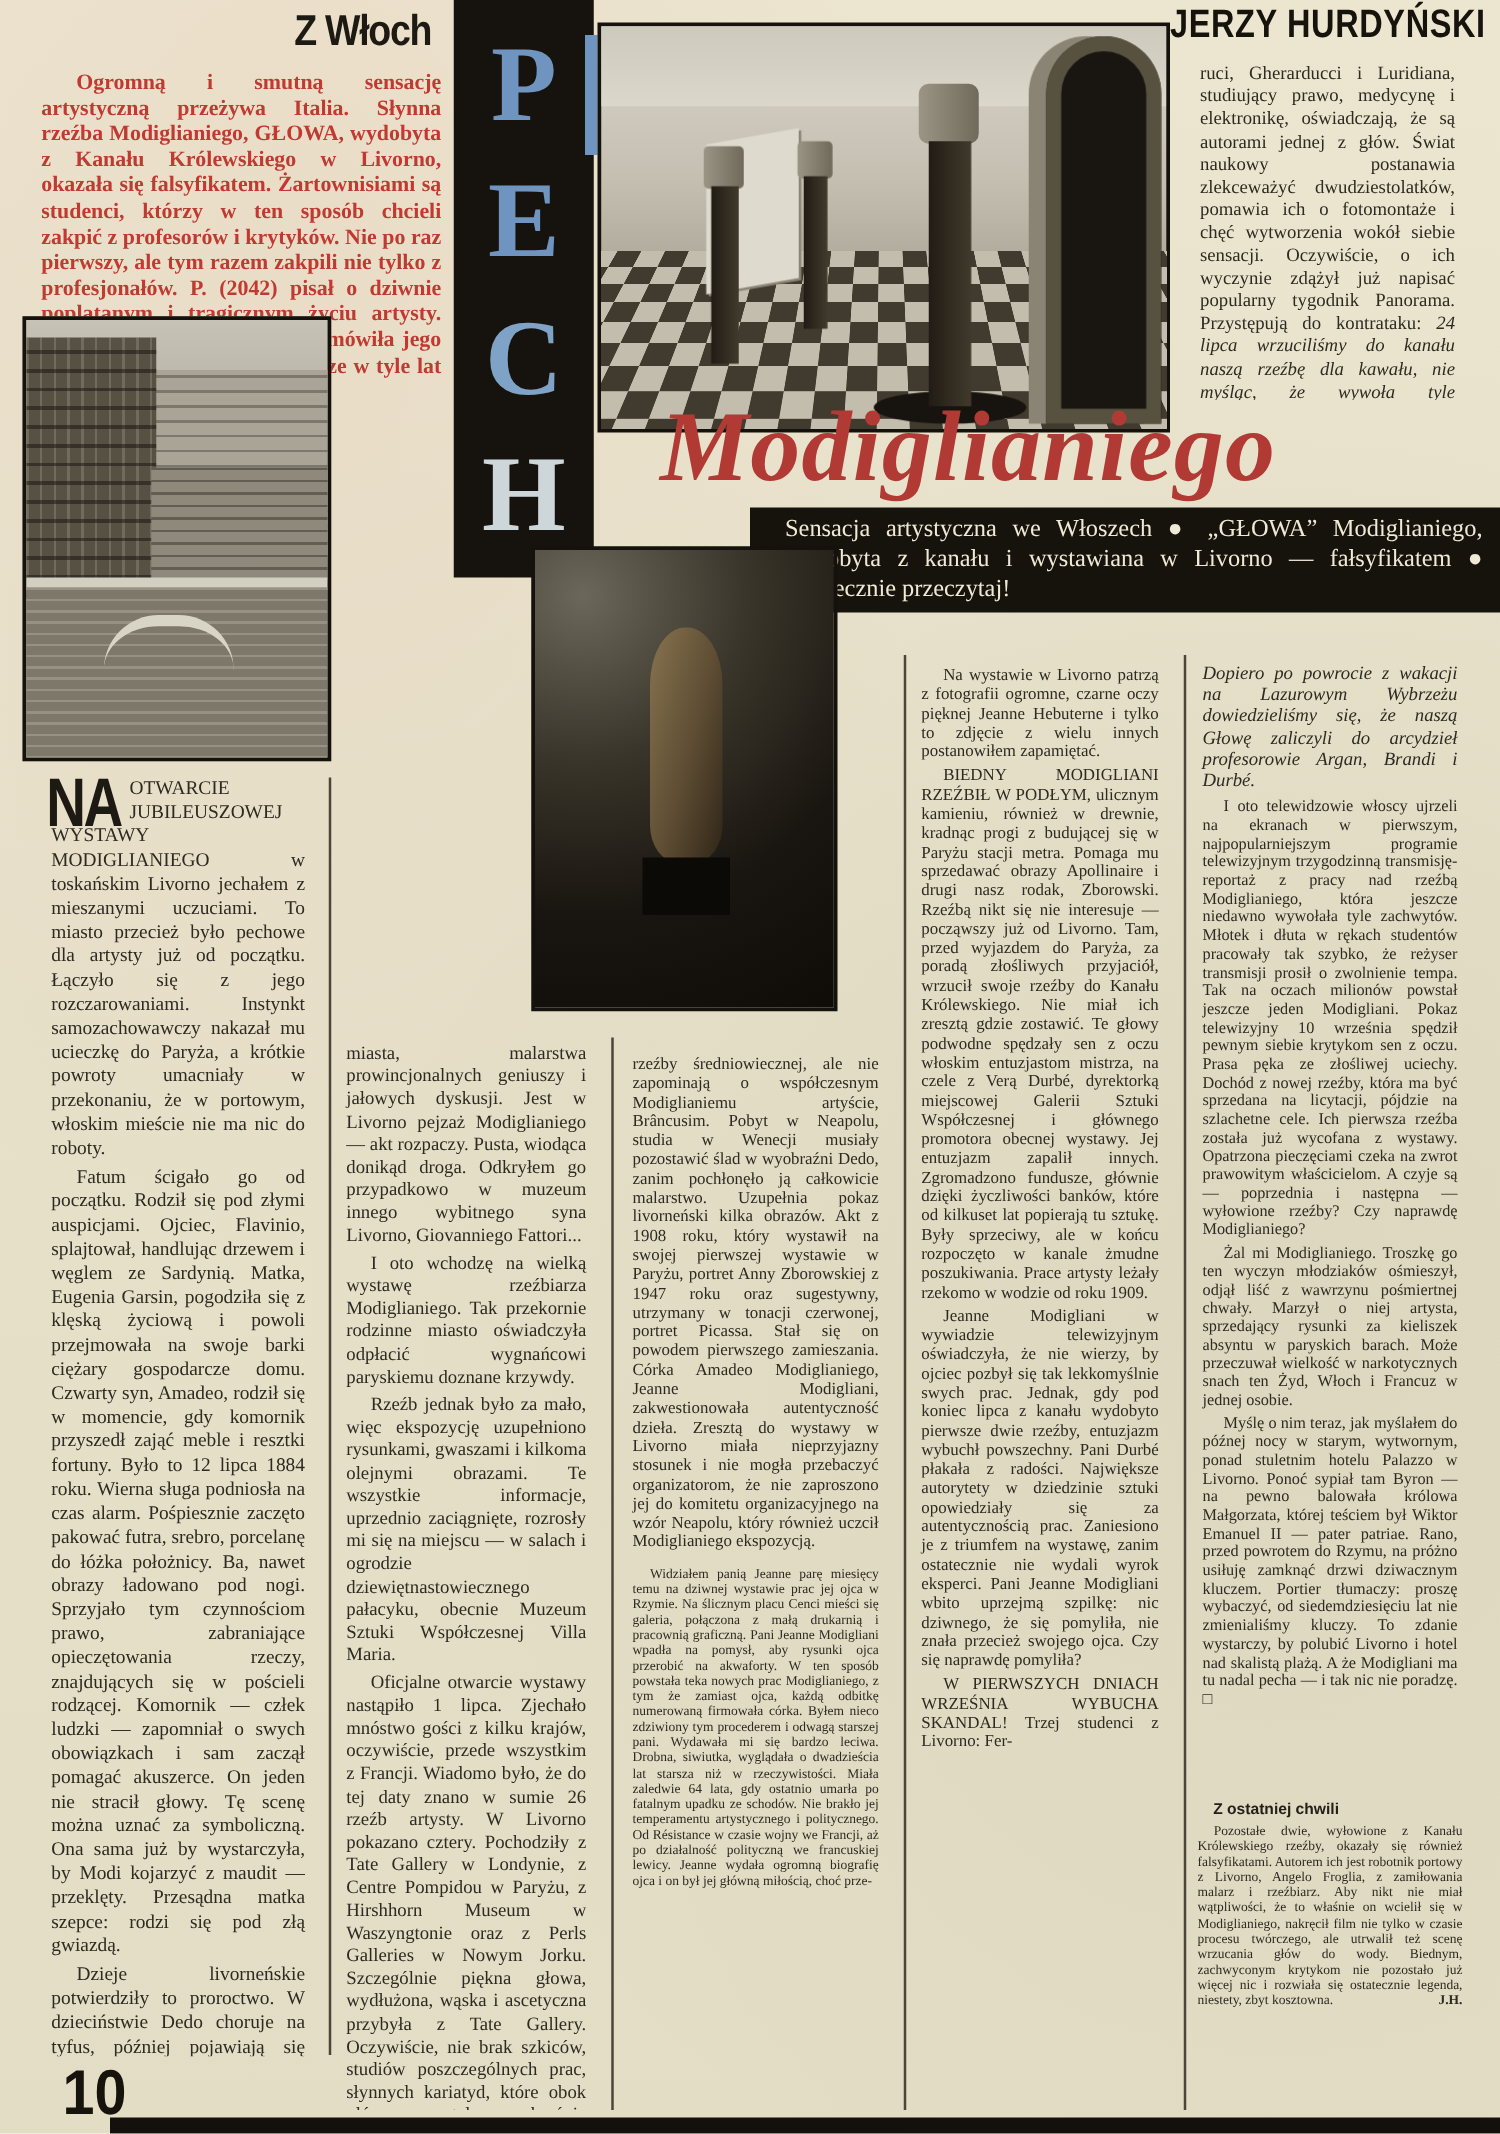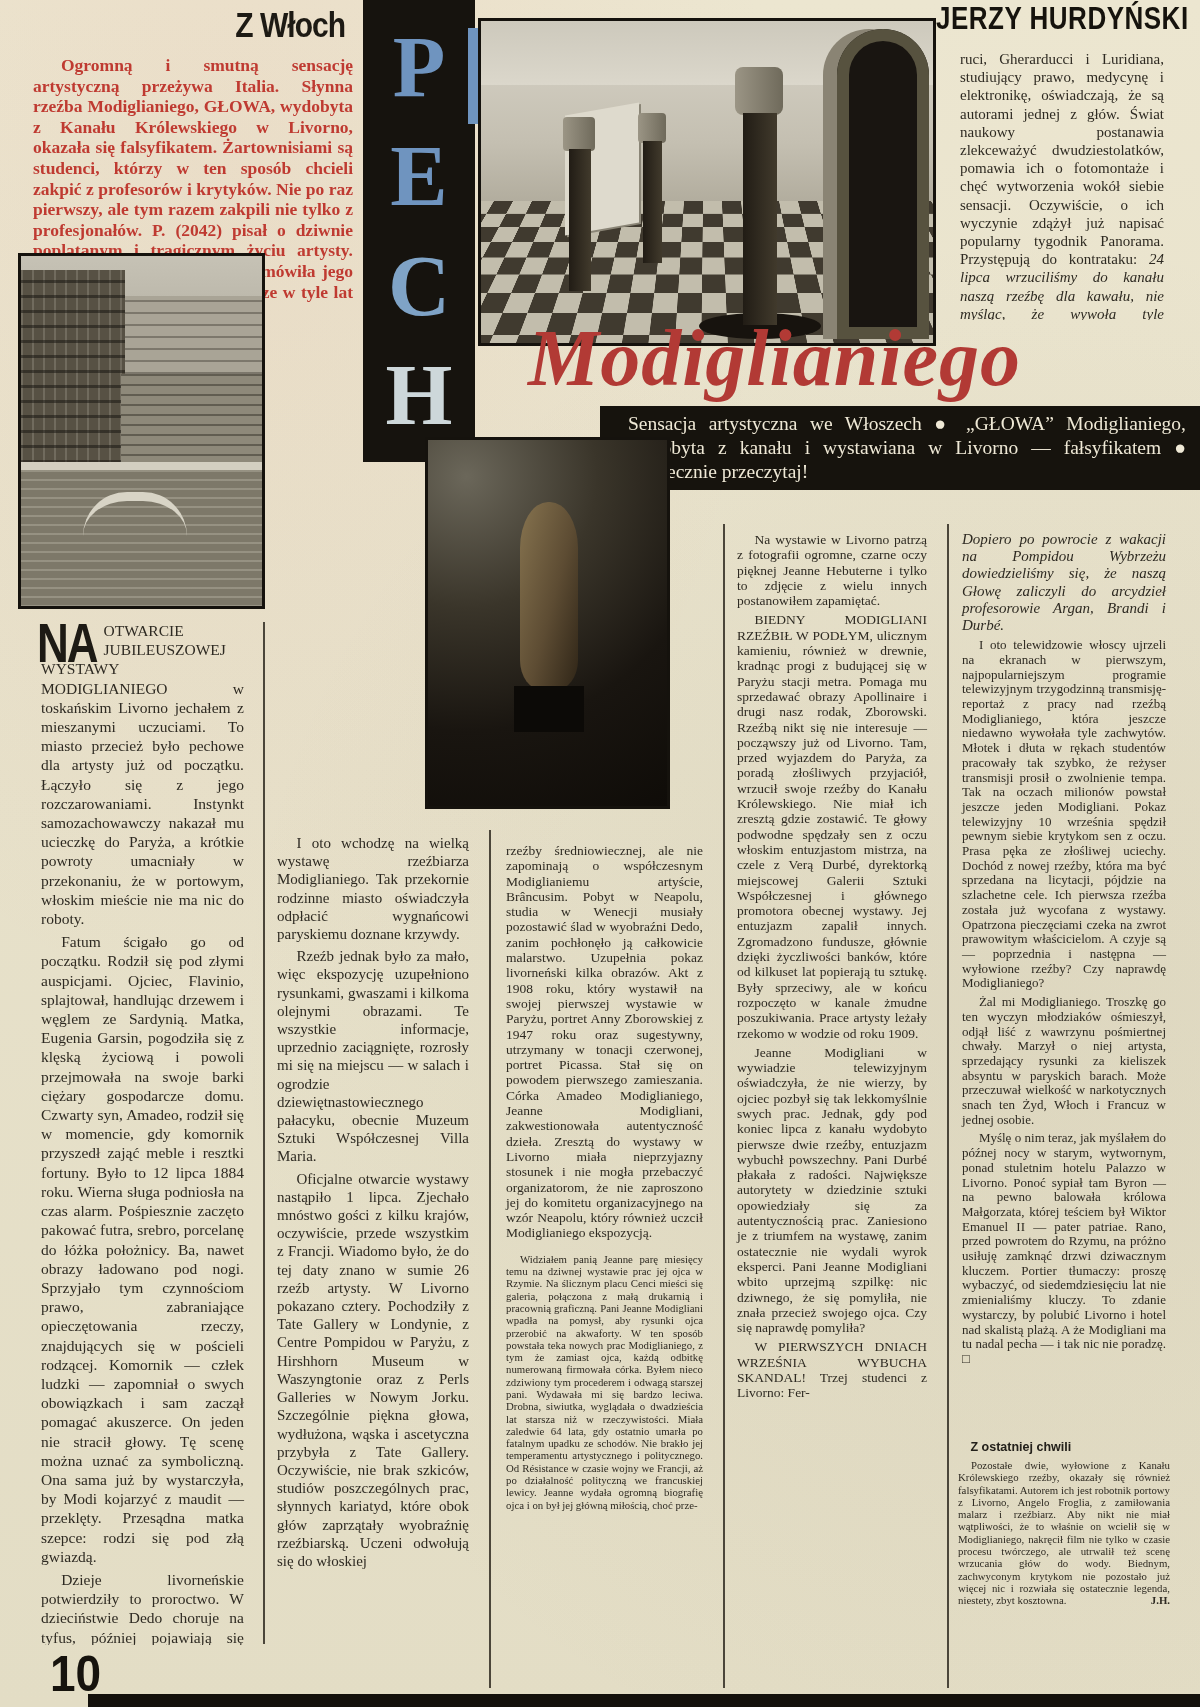--- a/index.html
+++ b/index.html
@@ -172,41 +172,42 @@
 
 
   <div class="colbody big col1">
     <span class="dropcap">NA</span>
     <p class="noindent">OTWARCIE JUBILEUSZOWEJ WYSTAWY MODIGLIANIEGO w toskańskim Livorno jechałem z mieszanymi uczuciami. To miasto przecież było pechowe dla artysty już od początku. Łączyło się z jego rozczarowaniami. Instynkt samozachowawczy nakazał mu ucieczkę do Paryża, a krótkie powroty umacniały w przekonaniu, że w portowym, włoskim mieście nie ma nic do roboty.</p>
     <p>Fatum ścigało go od początku. Rodził się pod złymi auspicjami. Ojciec, Flavinio, splajtował, handlując drzewem i węglem ze Sardynią. Matka, Eugenia Garsin, pogodziła się z klęską życiową i powoli przejmowała na swoje barki ciężary gospodarcze domu. Czwarty syn, Amadeo, rodził się w momencie, gdy komornik przyszedł zająć meble i resztki fortuny. Było to 12 lipca 1884 roku. Wierna sługa podniosła na czas alarm. Pośpiesznie zaczęto pakować futra, srebro, porcelanę do łóżka położnicy. Ba, nawet obrazy ładowano pod nogi. Sprzyjało tym czynnościom prawo, zabraniające opieczętowania rzeczy, znajdujących się w pościeli rodzącej. Komornik — człek ludzki — zapomniał o swych obowiązkach i sam zaczął pomagać akuszerce. On jeden nie stracił głowy. Tę scenę można uznać za symboliczną. Ona sama już by wystarczyła, by Modi kojarzyć z maudit — przeklęty. Przesądna matka szepce: rodzi się pod złą gwiazdą.</p>
     <p>Dzieje livorneńskie potwierdziły to proroctwo. W dzieciństwie Dedo choruje na tyfus, później pojawiają się komplikacje płucne. Rekonwalescencja na Capri, w Neapolu i Rzymie przynosi ocalenie. Studia malarskie u Michelego to już tylko rozczarowania. Ty nie widzisz słońca — krzyczy Micheli. Nienawidzisz pejzaży. Amadeo nienawidził tylko rodzinnego</p>
   </div>
 
   <div class="colbody big2 col2">
+    <p class="noindent">miasta, malarstwa prowincjonalnych geniuszy i jałowych dyskusji. Jest w Livorno pejzaż Modiglianiego — akt rozpaczy. Pusta, wiodąca donikąd droga. Odkryłem go przypadkowo w muzeum innego wybitnego syna Livorno, Giovanniego Fattori...</p>
     <p>I oto wchodzę na wielką wystawę rzeźbiarza Modiglianiego. Tak przekornie rodzinne miasto oświadczyła odpłacić wygnańcowi paryskiemu doznane krzywdy.</p>
     <p>Rzeźb jednak było za mało, więc ekspozycję uzupełniono rysunkami, gwaszami i kilkoma olejnymi obrazami. Te wszystkie informacje, uprzednio zaciągnięte, rozrosły mi się na miejscu — w salach i ogrodzie dziewiętnastowiecznego pałacyku, obecnie Muzeum Sztuki Współczesnej Villa Maria.</p>
     <p>Oficjalne otwarcie wystawy nastąpiło 1 lipca. Zjechało mnóstwo gości z kilku krajów, oczywiście, przede wszystkim z Francji. Wiadomo było, że do tej daty znano w sumie 26 rzeźb artysty. W Livorno pokazano cztery. Pochodziły z Tate Gallery w Londynie, z Centre Pompidou w Paryżu, z Hirshhorn Museum w Waszyngtonie oraz z Perls Galleries w Nowym Jorku. Szczególnie piękna głowa, wydłużona, wąska i ascetyczna przybyła z Tate Gallery. Oczywiście, nie brak szkiców, studiów poszczególnych prac, słynnych kariatyd, które obok głów zaprzątały wyobraźnię rzeźbiarską. Uczeni odwołują się do włoskiej</p>
   </div>
 
   <div class="colbody med col3">
     <p class="noindent">rzeźby średniowiecznej, ale nie zapominają o współczesnym Modiglianiemu artyście, Brâncusim. Pobyt w Neapolu, studia w Wenecji musiały pozostawić ślad w wyobraźni Dedo, zanim pochłonęło ją całkowicie malarstwo. Uzupełnia pokaz livorneński kilka obrazów. Akt z 1908 roku, który wystawił na swojej pierwszej wystawie w Paryżu, portret Anny Zborowskiej z 1947 roku oraz sugestywny, utrzymany w tonacji czerwonej, portret Picassa. Stał się on powodem pierwszego zamieszania. Córka Amadeo Modiglianiego, Jeanne Modigliani, zakwestionowała autentyczność dzieła. Zresztą do wystawy w Livorno miała nieprzyjazny stosunek i nie mogła przebaczyć organizatorom, że nie zaproszono jej do komitetu organizacyjnego na wzór Neapolu, który również uczcił Modiglianiego ekspozycją.</p>
     <div class="gap"></div>
     <p class="xs">Widziałem panią Jeanne parę miesięcy temu na dziwnej wystawie prac jej ojca w Rzymie. Na ślicznym placu Cenci mieści się galeria, połączona z małą drukarnią i pracownią graficzną. Pani Jeanne Modigliani wpadła na pomysł, aby rysunki ojca przerobić na akwaforty. W ten sposób powstała teka nowych prac Modiglianiego, z tym że zamiast ojca, każdą odbitkę numerowaną firmowała córka. Byłem nieco zdziwiony tym procederem i odwagą starszej pani. Wydawała mi się bardzo leciwa. Drobna, siwiutka, wyglądała o dwadzieścia lat starsza niż w rzeczywistości. Miała zaledwie 64 lata, gdy ostatnio umarła po fatalnym upadku ze schodów. Nie brakło jej temperamentu artystycznego i politycznego. Od Résistance w czasie wojny we Francji, aż po działalność polityczną we francuskiej lewicy. Jeanne wydała ogromną biografię ojca i on był jej główną miłością, choć prze-</p>
   </div>
 
   <div class="colbody med col4">
     <div class="gap"></div>
     <p>Na wystawie w Livorno patrzą z fotografii ogromne, czarne oczy pięknej Jeanne Hebuterne i tylko to zdjęcie z wielu innych postanowiłem zapamiętać.</p>
     <p>BIEDNY MODIGLIANI RZEŹBIŁ W PODŁYM, ulicznym kamieniu, również w drewnie, kradnąc progi z budującej się w Paryżu stacji metra. Pomaga mu sprzedawać obrazy Apollinaire i drugi nasz rodak, Zborowski. Rzeźbą nikt się nie interesuje — począwszy już od Livorno. Tam, przed wyjazdem do Paryża, za poradą złośliwych przyjaciół, wrzucił swoje rzeźby do Kanału Królewskiego. Nie miał ich zresztą gdzie zostawić. Te głowy podwodne spędzały sen z oczu włoskim entuzjastom mistrza, na czele z Verą Durbé, dyrektorką miejscowej Galerii Sztuki Współczesnej i głównego promotora obecnej wystawy. Jej entuzjazm zapalił innych. Zgromadzono fundusze, głównie dzięki życzliwości banków, które od kilkuset lat popierają tu sztukę. Były sprzeciwy, ale w końcu rozpoczęto w kanale żmudne poszukiwania. Prace artysty leżały rzekomo w wodzie od roku 1909.</p>
     <p>Jeanne Modigliani w wywiadzie telewizyjnym oświadczyła, że nie wierzy, by ojciec pozbył się tak lekkomyślnie swych prac. Jednak, gdy pod koniec lipca z kanału wydobyto pierwsze dwie rzeźby, entuzjazm wybuchł powszechny. Pani Durbé płakała z radości. Największe autorytety w dziedzinie sztuki opowiedziały się za autentycznością prac. Zaniesiono je z triumfem na wystawę, zanim ostatecznie nie wydali wyrok eksperci. Pani Jeanne Modigliani wbito uprzejmą szpilkę: nic dziwnego, że się pomyliła, nie znała przecież swojego ojca. Czy się naprawdę pomyliła?</p>
     <p>W PIERWSZYCH DNIACH WRZEŚNIA WYBUCHA SKANDAL! Trzej studenci z Livorno: Fer-</p>
   </div>
 
   <div class="colbody med5 col5">
-    <p class="noindent intro-it">Dopiero po powrocie z wakacji na Pompidou Wybrzeżu dowiedzieliśmy się, że naszą Głowę zaliczyli do arcydzieł profesorowie Argan, Brandi i Durbé.</p>
+    <p class="noindent intro-it">Dopiero po powrocie z wakacji na Lazurowym Wybrzeżu dowiedzieliśmy się, że naszą Głowę zaliczyli do arcydzieł profesorowie Argan, Brandi i Durbé.</p>
     <p>I oto telewidzowie włoscy ujrzeli na ekranach w pierwszym, najpopularniejszym programie telewizyjnym trzygodzinną transmisję-reportaż z pracy nad rzeźbą Modiglianiego, która jeszcze niedawno wywołała tyle zachwytów. Młotek i dłuta w rękach studentów pracowały tak szybko, że reżyser transmisji prosił o zwolnienie tempa. Tak na oczach milionów powstał jeszcze jeden Modigliani. Pokaz telewizyjny 10 września spędził pewnym siebie krytykom sen z oczu. Prasa pęka ze złośliwej uciechy. Dochód z nowej rzeźby, która ma być sprzedana na licytacji, pójdzie na szlachetne cele. Ich pierwsza rzeźba została już wycofana z wystawy. Opatrzona pieczęciami czeka na zwrot prawowitym właścicielom. A czyje są — poprzednia i następna — wyłowione rzeźby? Czy naprawdę Modiglianiego?</p>
     <p>Żal mi Modiglianiego. Troszkę go ten wyczyn młodziaków ośmieszył, odjął liść z wawrzynu pośmiertnej chwały. Marzył o niej artysta, sprzedający rysunki za kieliszek absyntu w paryskich barach. Może przeczuwał wielkość w narkotycznych snach ten Żyd, Włoch i Francuz w jednej osobie.</p>
     <p>Myślę o nim teraz, jak myślałem do późnej nocy w starym, wytwornym, ponad stuletnim hotelu Palazzo w Livorno. Ponoć sypiał tam Byron — na pewno balowała królowa Małgorzata, której teściem był Wiktor Emanuel II — pater patriae. Rano, przed powrotem do Rzymu, na próżno usiłuję zamknąć drzwi dziwacznym kluczem. Portier tłumaczy: proszę wybaczyć, od siedemdziesięciu lat nie zmienialiśmy kluczy. To zdanie wystarczy, by polubić Livorno i hotel nad skalistą plażą. A że Modigliani ma tu nadal pecha — i tak nic nie poradzę. □</p>
   </div>
 
   <div class="latest">
     <h4>Z ostatniej chwili</h4>
     <div class="body">
       <span>Pozostałe dwie, wyłowione z Kanału Królewskiego rzeźby, okazały się również falsyfikatami. Autorem ich jest robotnik portowy z Livorno, Angelo Froglia, z zamiłowania malarz i rzeźbiarz. Aby nikt nie miał wątpliwości, że to właśnie on wcielił się w Modiglianiego, nakręcił film nie tylko w czasie procesu twórczego, ale utrwalił też scenę wrzucania głów do wody. Biednym, zachwyconym krytykom nie pozostało już więcej nic i rozwiała się ostatecznie legenda, niestety, zbyt kosztowna.</span>
       <span class="sig">J.H.</span>

